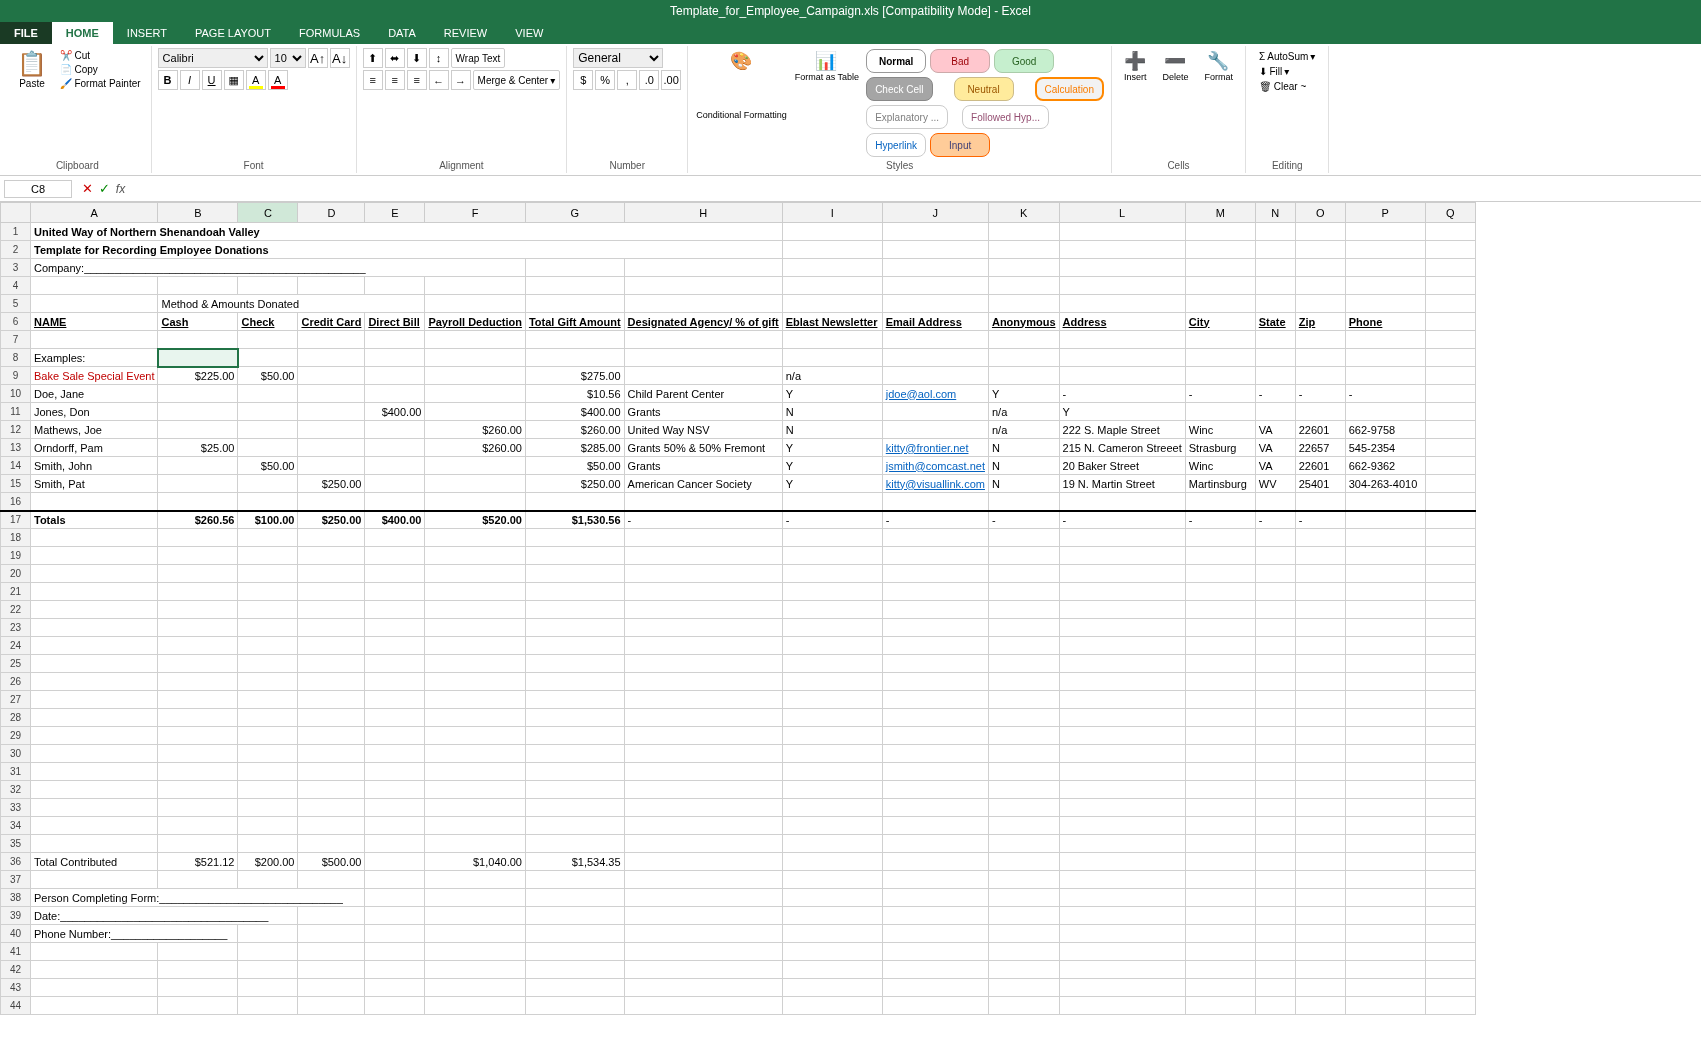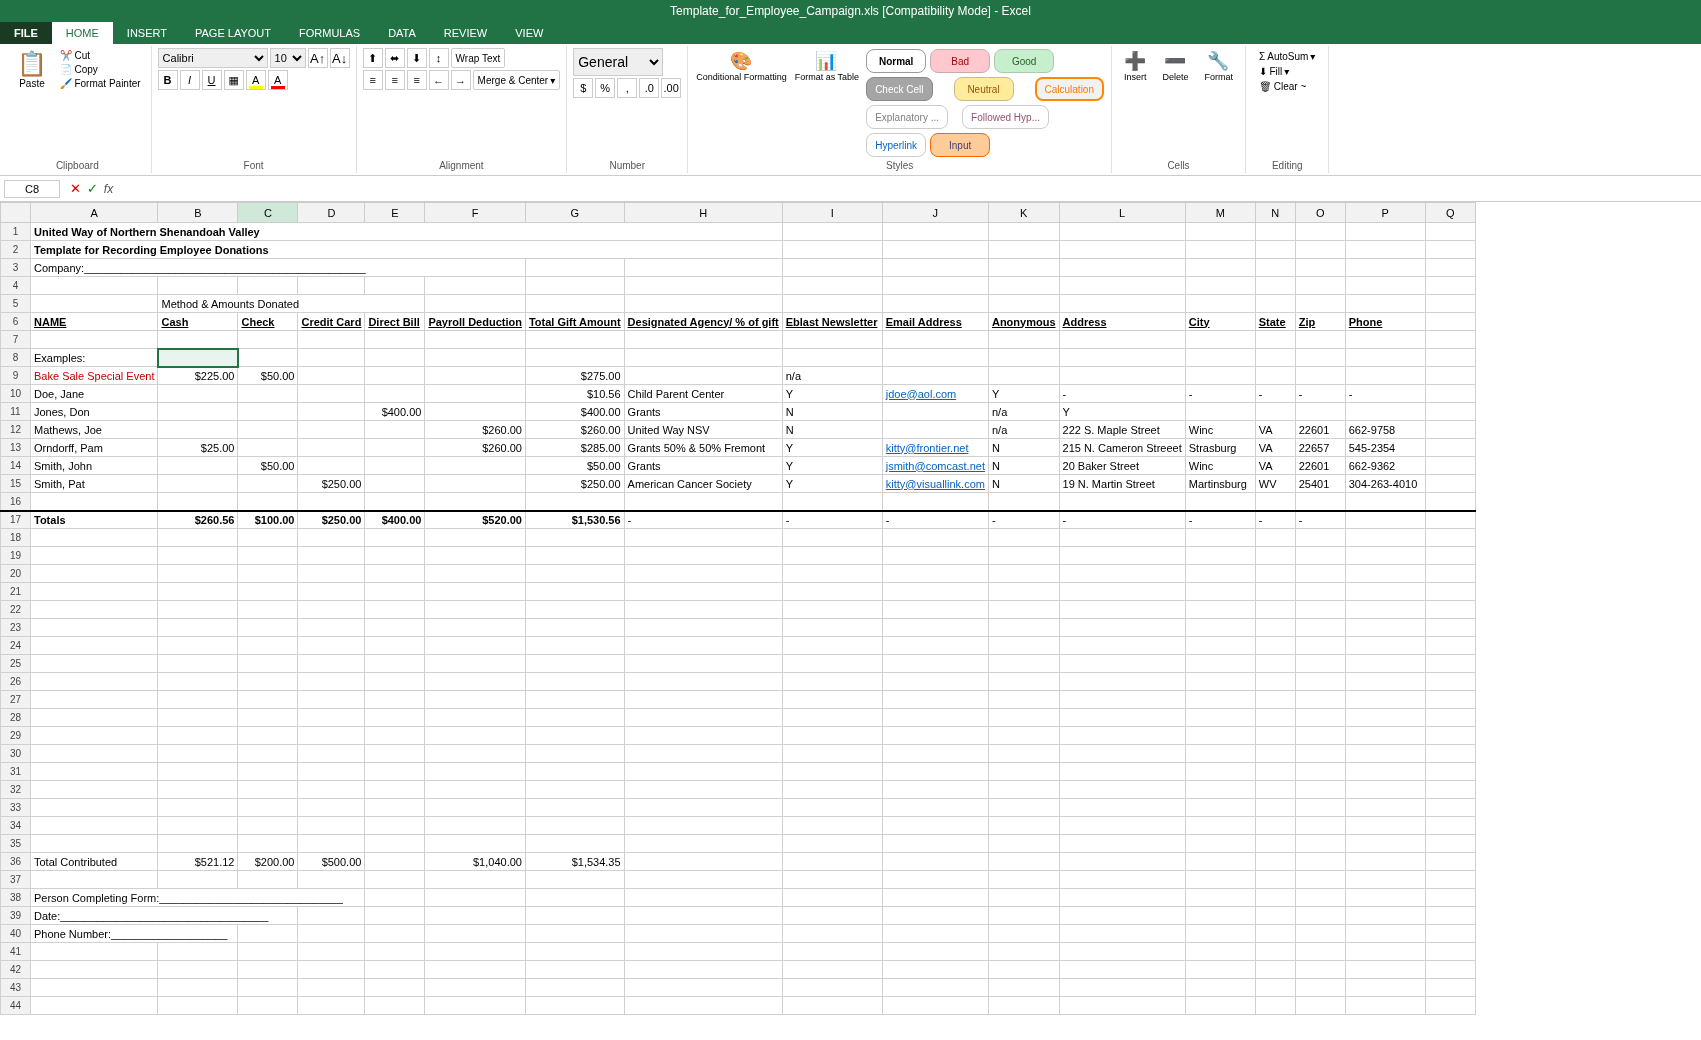--- a/index.html
+++ b/index.html
@@ -20,21 +20,21 @@
       font-size: 11px;
     }
     .ribbon-tab {
       padding: 5px 14px;
       cursor: pointer;
       font-size: 11px;
     }
     .ribbon-tab.active {
       background: #fff;
       color: #217346;
-      font-weight: normal;
+      font-weight: bold;
     }
 
     .ribbon-content {
       display: flex;
       align-items: stretch;
       padding: 2px 4px;
       min-height: 88px;
       border-bottom: 1px solid #ccc;
     }
     .ribbon-group {
@@ -98,21 +98,21 @@
     
     .formula-bar {
       display: flex;
       align-items: center;
       border-bottom: 1px solid #ccc;
       padding: 2px 4px;
       background: #fff;
       height: 26px;
     }
     .cell-ref {
-      width: 56px;
+      width: 68px;
       border: 1px solid #ccc;
       padding: 2px 4px;
       font-size: 11px;
       text-align: center;
       margin-right: 4px;
     }
     .formula-icons {
       display: flex;
       align-items: center;
       gap: 6px;
@@ -215,22 +215,22 @@
       background: #fff;
       cursor: pointer;
       font-size: 11px;
       display: flex;
       align-items: center;
       justify-content: center;
     }
 
     .number-format-select {
       width: 90px;
-      font-size: 14px;
-      height: 28px;
+      font-size: 12px;
+      height: 20px;
       border: 1px solid #ccc;
     }
 
     .condformat-btn {
       display: flex;
       flex-direction: column;
       align-items: center;
       font-size: 9px;
       cursor: pointer;
       padding: 2px;
@@ -365,21 +365,21 @@
         <div class="format-btn">.00</div>
       </div>
     </div>
     <div class="ribbon-group-label">Number</div>
   </div>
 
   <div class="ribbon-group" style="min-width:280px;">
     <div style="display:flex;gap:4px;flex-wrap:wrap;align-items:flex-start;">
       <div class="condformat-btn">
         <span style="font-size:18px;">🎨</span>
-        <span style="text-align:center;font-size:9px;">Conditional
+        <span style="text-align:center;font-size:9px;margin-top:38px;">Conditional
 Formatting</span>
       </div>
       <div class="condformat-btn">
         <span style="font-size:18px;">📊</span>
         <span style="text-align:center;font-size:9px;">Format as
 Table</span>
       </div>
       <div style="display:flex;flex-direction:column;gap:2px;">
         <div style="display:flex;gap:2px;">
           <div class="style-box" style="background:#ffffff;border:1px solid #999;font-weight:bold;">Normal</div>

